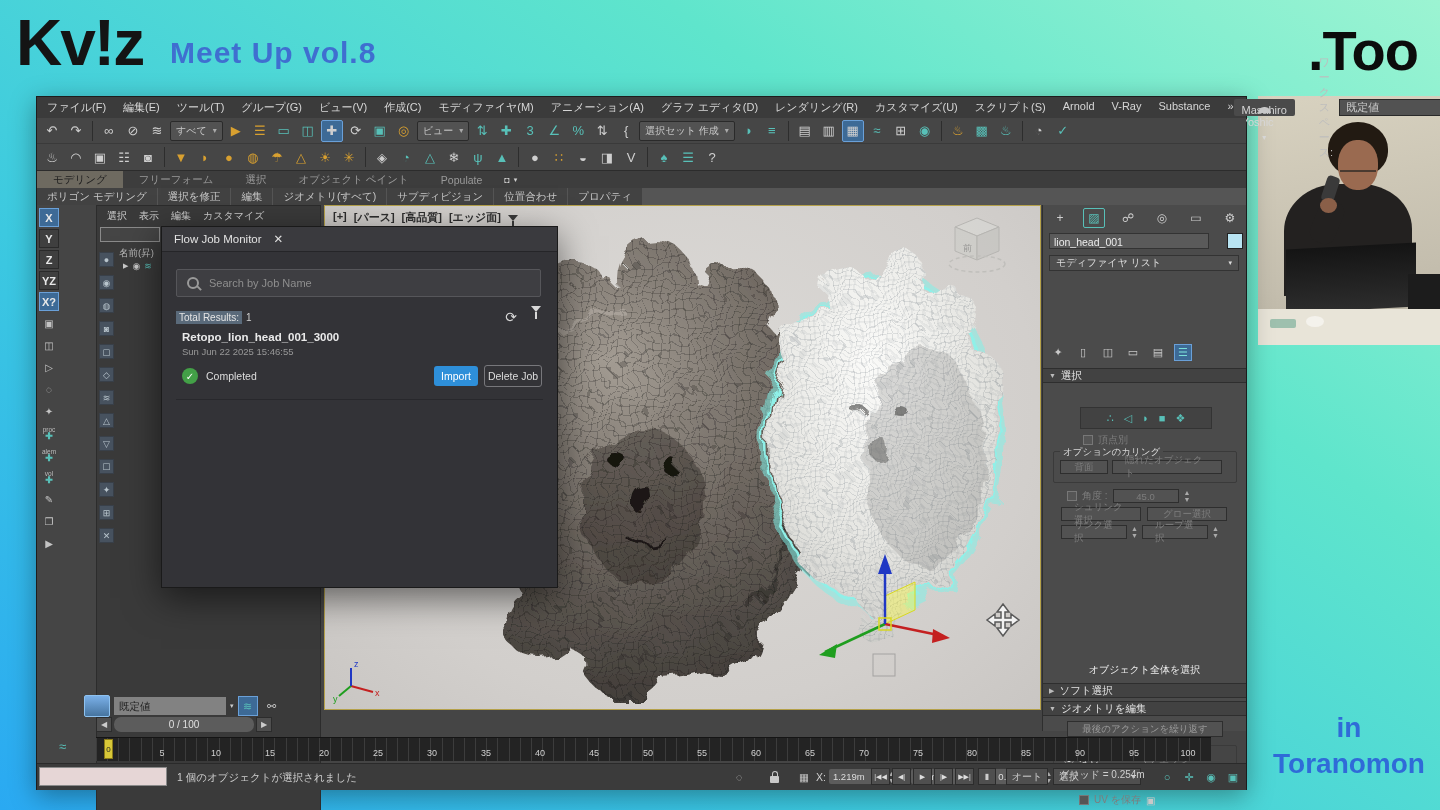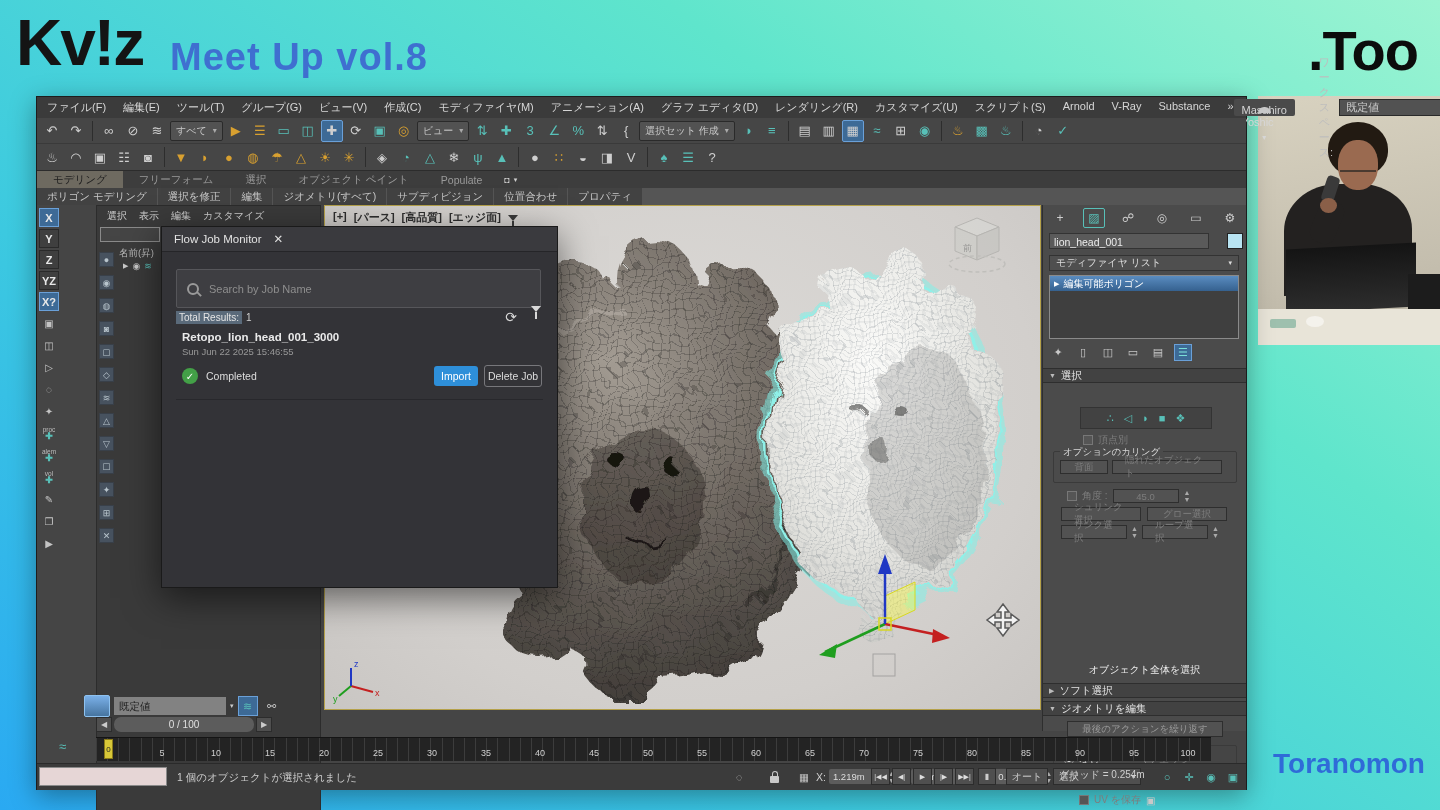--- a/index.html
+++ b/index.html
@@ -2,21 +2,21 @@
 <html><head>
 <meta charset="utf-8">
 <style>
   html,body{margin:0;padding:0;background:#222;}
   .stage{position:relative;width:1440px;height:810px;overflow:hidden;
     font-family:"Liberation Sans",sans-serif;
     background:linear-gradient(215deg,#9cf4d2 0%,#5fe5cc 30%,#3cc9e0 68%,#2aa9f2 100%);}
   .abs{position:absolute;}
   
   .kviz{left:16px;top:6px;font-size:64px;font-weight:bold;color:#141414;letter-spacing:-2px;}
-  .meetup{left:170px;top:36px;font-size:38px;font-weight:bold;color:#3f6fd0;letter-spacing:1px;}
+  .meetup{left:170px;top:36px;font-size:30px;font-weight:bold;color:#3f6fd0;letter-spacing:1px;}
   .toologo{right:22px;top:18px;font-size:56px;font-weight:bold;color:#0c0c0c;letter-spacing:-1px;}
   .loc{width:182px;left:1258px;text-align:center;font-weight:bold;color:#2f6bd8;}
   .loc1{top:712px;font-size:28px;}
   .loc2{top:748px;font-size:28px;}
   
   .cam{left:1258px;top:96px;width:182px;height:249px;overflow:hidden;background:linear-gradient(170deg,#d8d2c0 0%,#c4beae 70%,#b8b2a2 100%);}
   .cam .hair{left:70px;top:26px;width:60px;height:54px;background:#221a12;border-radius:50% 50% 45% 45%;}
   .cam .face{left:80px;top:44px;width:40px;height:50px;background:#9a6a50;border-radius:46%;}
   .cam .glasses{left:82px;top:64px;width:36px;height:10px;border-bottom:2px solid #4a3a30;}
   .cam .body{left:26px;top:88px;width:128px;height:112px;background:#232120;border-radius:42% 40% 0 0;}
@@ -75,21 +75,21 @@
   
   .vp{left:287px;top:108px;width:717px;height:505px;background:radial-gradient(ellipse at 50% 40%,#dcdad7 0%,#d2cfcc 70%,#c9c6c3 100%);border:1px solid #b5a14a;box-sizing:border-box;overflow:hidden;}
   .vplabel{left:8px;top:4px;display:flex;gap:7px;font-size:11px;font-weight:bold;color:#2e2e2e;align-items:center;}
   .funnel{width:0;height:0;border-left:5px solid transparent;border-right:5px solid transparent;border-top:6px solid #3a3a3a;position:relative;}
   .funnel:after{content:"";position:absolute;left:-1px;top:0;width:2px;height:7px;background:#3a3a3a;}
   
   .dlg{left:124px;top:129px;width:395px;height:360px;background:#333337;border:1px solid #1a1a1a;box-shadow:0 10px 34px rgba(0,0,0,.55);color:#ddd;}
   .dlgtitle{left:0;top:0;width:100%;height:24px;background:#3a3a3e;border-bottom:1px solid #252528;display:flex;align-items:center;}
   .dlgtitle span{margin-left:12px;font-size:11.5px;color:#e2e2e2;}
   .dlgclose{margin-left:auto;margin-right:10px;font-size:11px;color:#cfcfcf;}
-  .dsearch{left:14px;top:42px;width:365px;height:39px;background:#3e3e42;border:1px solid #56565a;border-radius:2px;display:flex;align-items:center;box-sizing:border-box;}
+  .dsearch{left:14px;top:42px;width:365px;height:28px;background:#3e3e42;border:1px solid #56565a;border-radius:2px;display:flex;align-items:center;box-sizing:border-box;}
   .mag{width:8px;height:8px;border:2px solid #9a9a9a;border-radius:50%;margin:0 8px 0 10px;position:relative;}
   .mag:after{content:"";position:absolute;left:7px;top:8px;width:6px;height:2px;background:#9a9a9a;transform:rotate(45deg);}
   .dsearch input{background:transparent;border:none;outline:none;color:#ccc;font-size:11px;width:300px;font-family:"Liberation Sans",sans-serif;}
   .dsearch input::placeholder{color:#8e8e8e;}
   .dresults{left:14px;top:82px;width:365px;display:flex;align-items:center;font-size:10px;}
   .hl{background:#5a6a7a;color:#e4e4e4;padding:1px 3px;}
   .rv{margin-left:4px;color:#cfcfcf;}
   .dref{margin-left:auto;font-size:14px;color:#d8d8d8;}
   .dfun{margin-left:14px;}
   .dfun .funnel{border-top-color:#d8d8d8;}
@@ -161,20 +161,21 @@
   .navico{width:16px;height:16px;display:flex;align-items:center;justify-content:center;color:#58c0b8;font-size:11px;}
 </style>
 </head>
 <body>
 
 <div class="stage">
 
   <div class="abs kviz">Kv!z</div>
   <div class="abs meetup">Meet Up  vol.8</div>
   <div class="abs toologo">.Too</div>
+  <div class="abs loc loc1">in</div>
   <div class="abs loc loc2">Toranomon</div>
 
   <div class="abs cam">
     <div class="abs body"></div>
     <div class="abs arm"></div>
     <div class="abs hair"></div>
     <div class="abs face"></div>
     <div class="abs glasses"></div>
     <div class="abs mic"></div>
     <div class="abs hand"></div>
@@ -515,26 +516,20 @@
           <div class="ptab">⚙</div>
         </div>
       <div class="abs namerow">
         <div class="namefield">lion_head_001</div>
         <div class="swatch"></div>
       </div>
       <div class="abs modlist">
         <span>モディファイヤ リスト</span>
           <span style="font-size:7px">▾</span>
       </div>
-      <div class="abs stack">
-        <div class="stackrow">
-          <span style="font-size:7px">▶</span>
-          <span>編集可能ポリゴン</span>
-        </div>
-      </div>
       <div class="abs stools">
           <div class="stool">✦</div>
           <div class="stool">▯</div>
           <div class="stool">◫</div>
           <div class="stool">▭</div>
           <div class="stool">▤</div>
           <div class="stool act">☰</div>
         </div>
 
       <div class="abs roll" style="top:163px">

